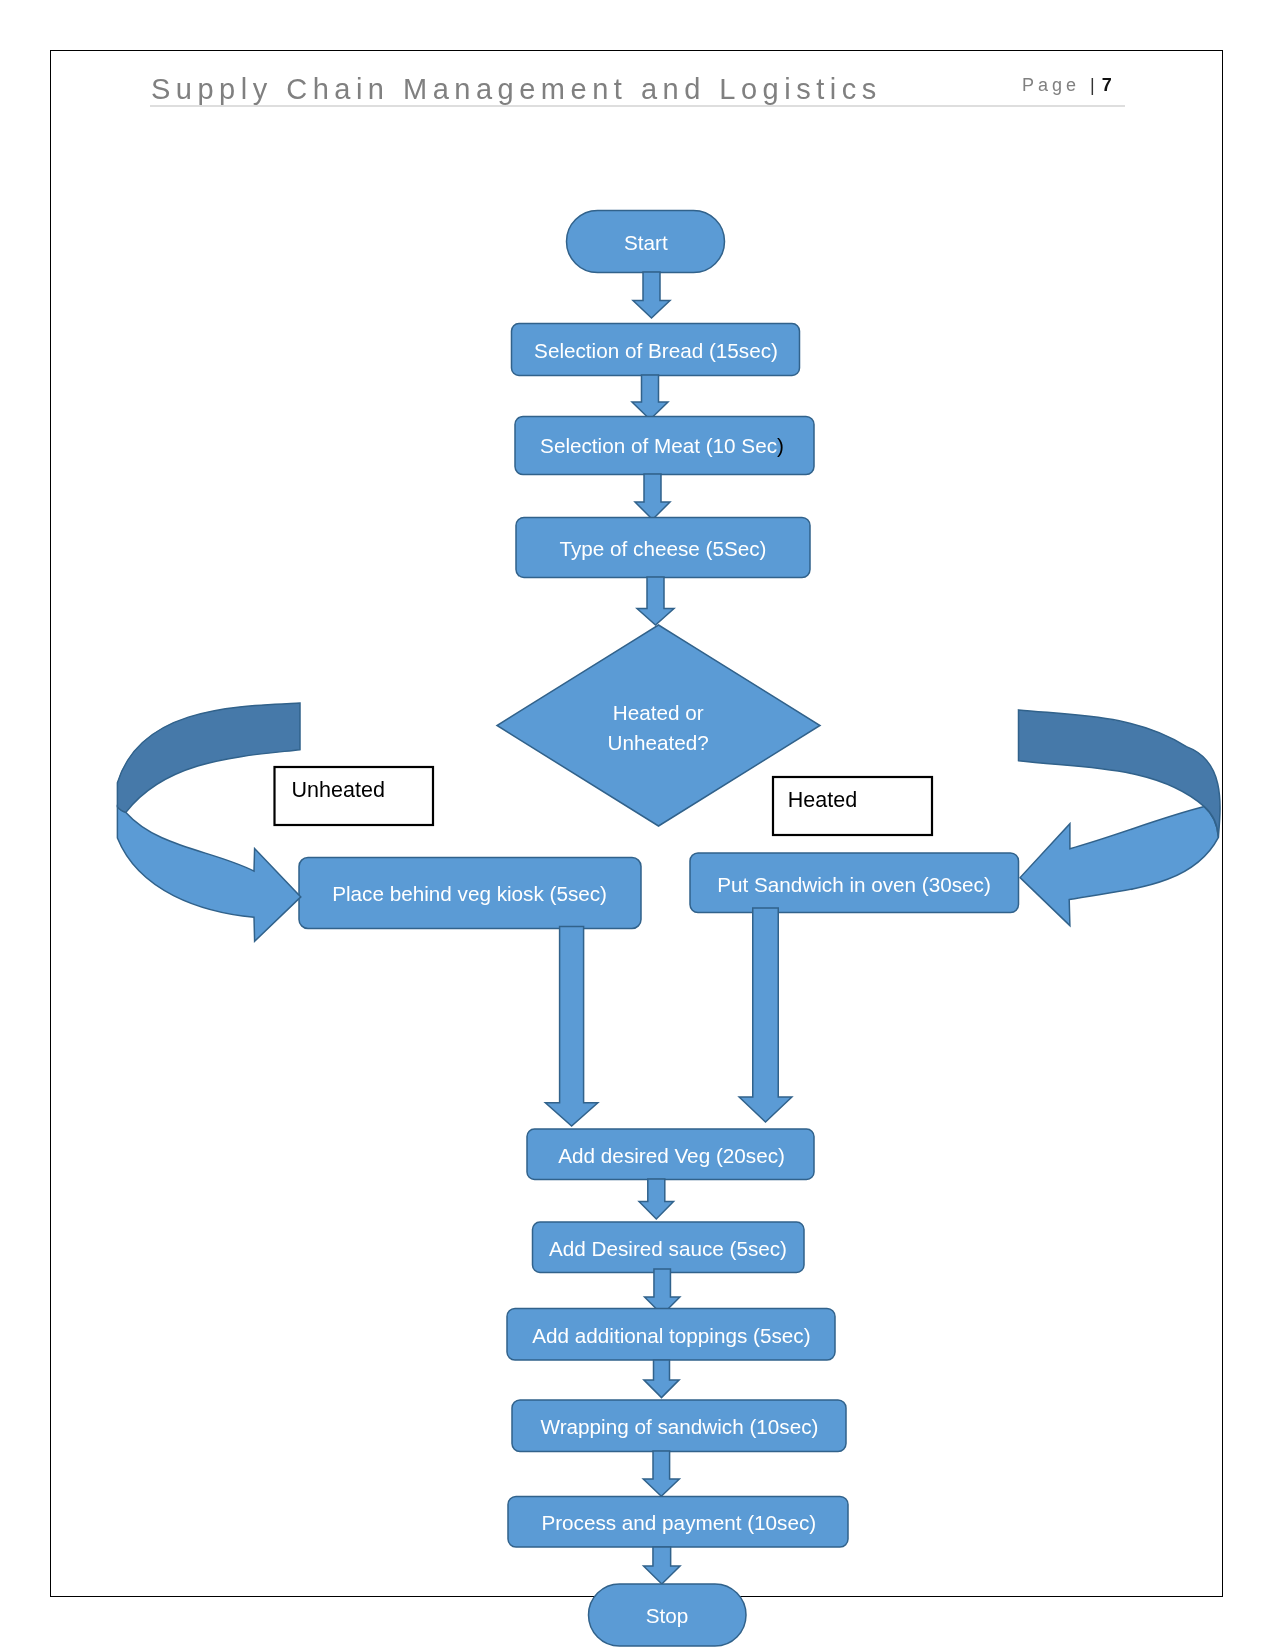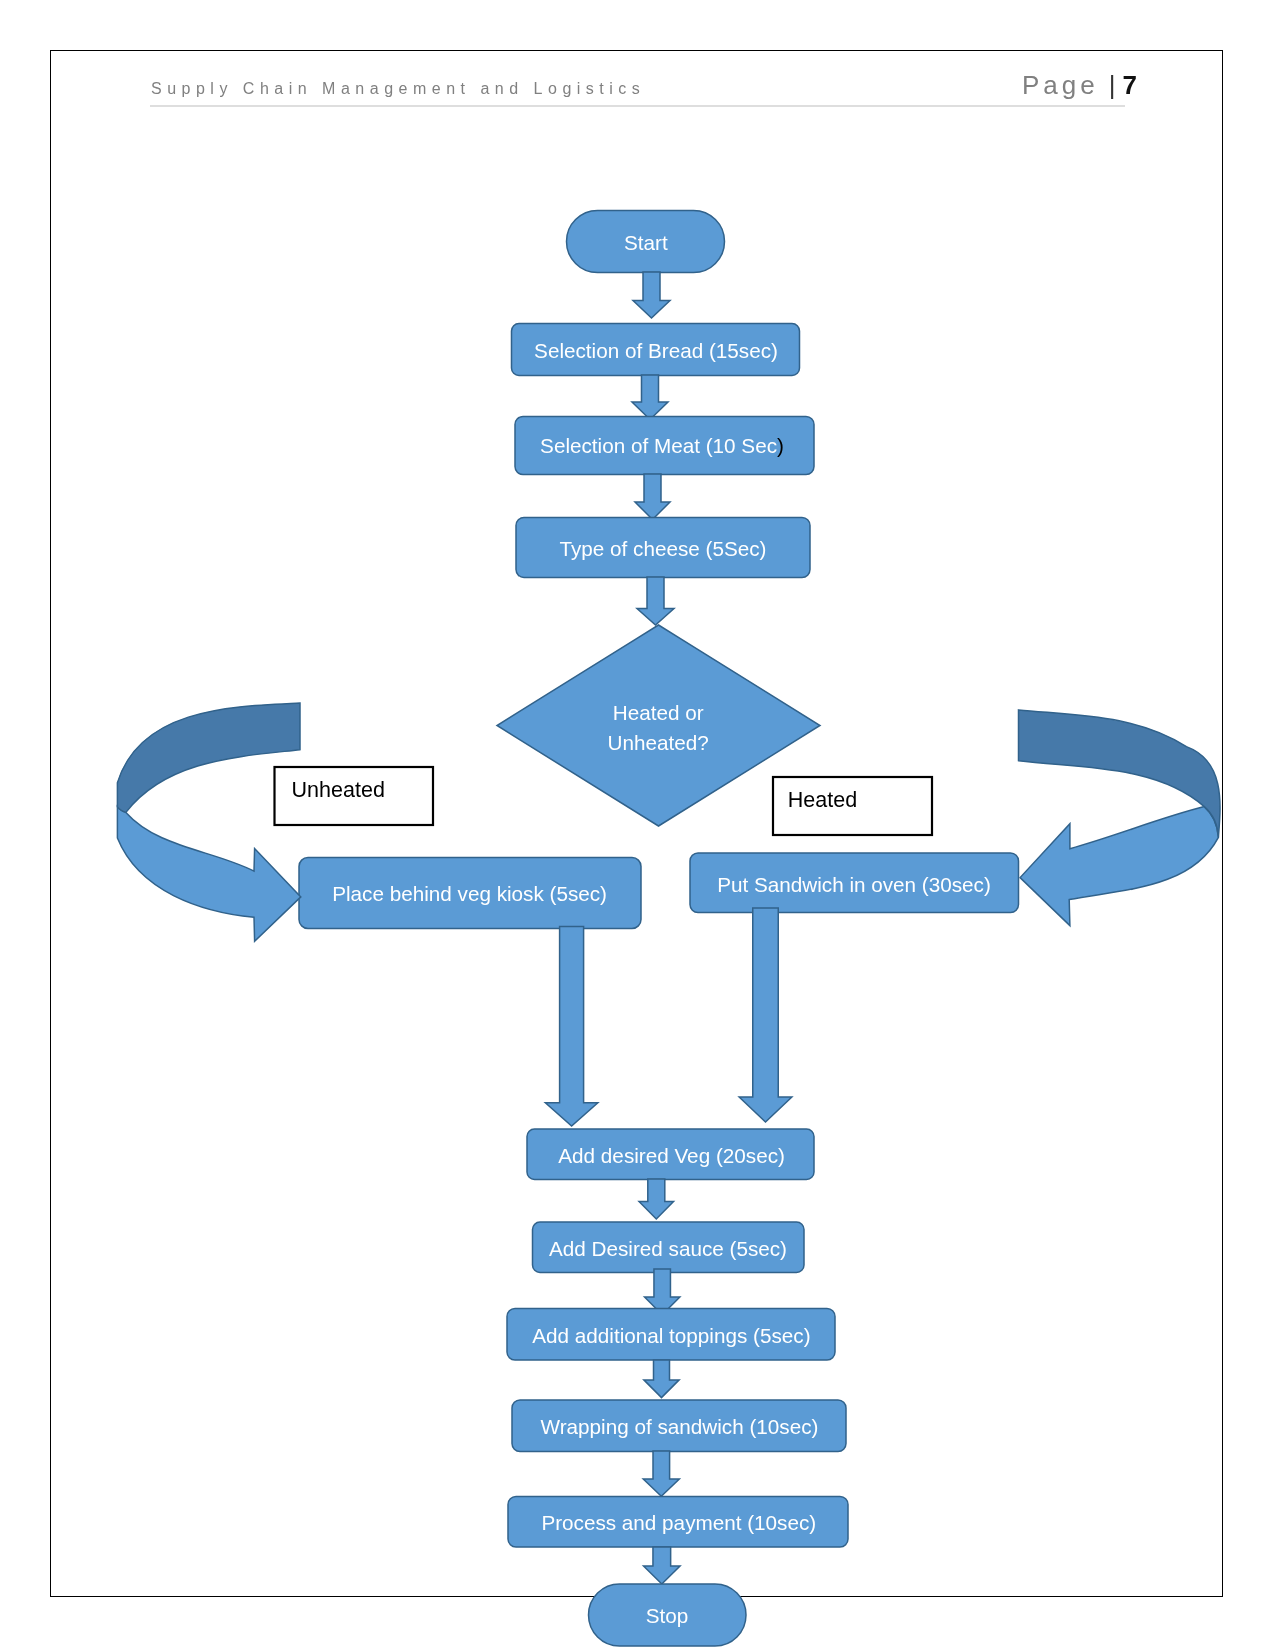--- a/index.html
+++ b/index.html
@@ -4,23 +4,23 @@
 <title>Supply Chain Management and Logistics</title>
 <style>
   html,body{margin:0;padding:0;background:#ffffff;}
   body{width:1275px;height:1651px;position:relative;overflow:hidden;
        font-family:"Liberation Sans",sans-serif;-webkit-font-smoothing:antialiased;}
   #page{position:absolute;left:0;top:0;width:1275px;height:1651px;}
   #page-border{position:absolute;left:50px;top:50px;width:1173px;height:1547px;
       border:1.6px solid #000;box-sizing:border-box;}
   
   #hdr-rule{position:absolute;left:150px;top:104.5px;width:975px;height:2px;background:#dedede;}
-  .hdr-left{position:absolute;left:151px;top:81px;font-size:16px;line-height:16px;
+  .hdr-left{position:absolute;left:151px;top:81px;font-size:29px;line-height:16px;
             letter-spacing:5.5px;color:#808080;white-space:pre;}
-  .hdr-right{position:absolute;left:1022px;top:77px;font-size:26px;line-height:16px;
+  .hdr-right{position:absolute;left:1022px;top:77px;font-size:18px;line-height:16px;
              letter-spacing:4px;color:#808080;white-space:pre;}
   .hdr-right .pg-label{letter-spacing:4px;}
   .hdr-right .pg-sep{letter-spacing:0;margin-left:10px;color:#333;}
   .hdr-right .pg-num{color:#111;font-weight:bold;letter-spacing:0;margin-left:7px;}
   
   #chart{position:absolute;left:8px;top:0;width:1275px;height:1651px;}
   #chartsvg{position:absolute;left:0;top:0;display:block;}
   #page, #chartsvg text, .hdr-left, .hdr-right{transform:translateZ(0);}
   #chartsvg text.nlabel{fill:#ffffff;font-family:"Liberation Sans",sans-serif;font-size:20.7px;
       text-anchor:middle;}

